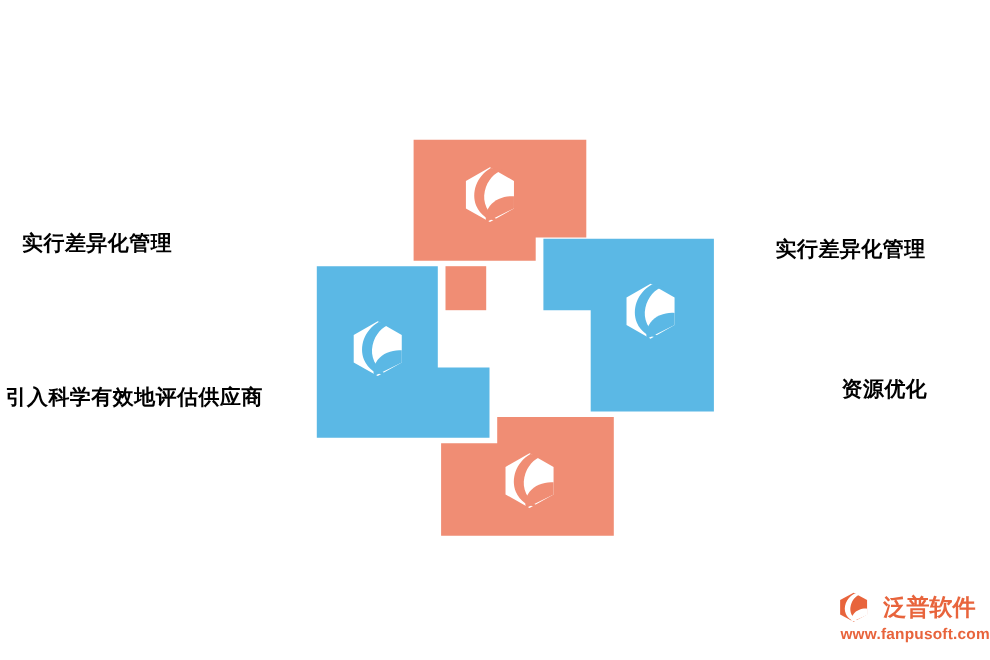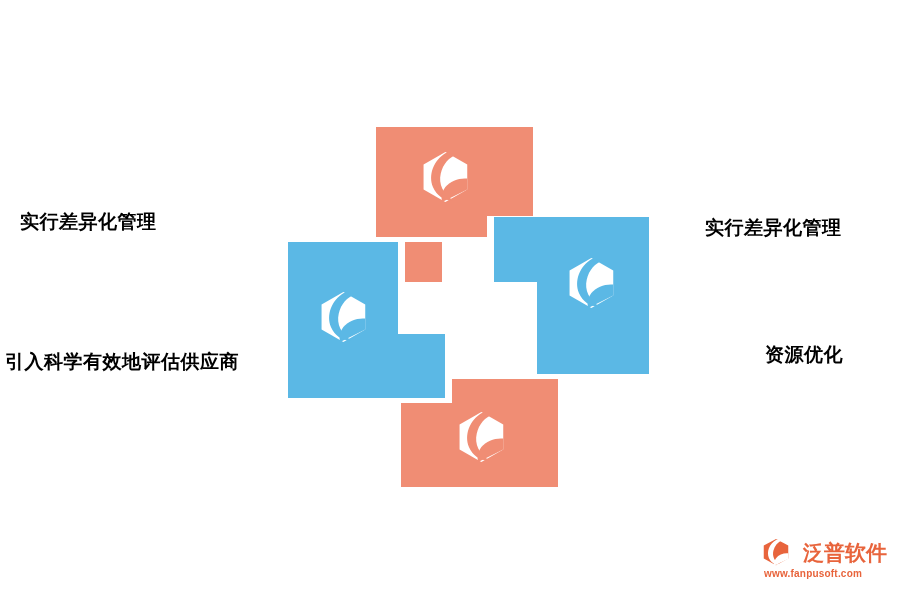--- a/index.html
+++ b/index.html
@@ -71,21 +71,21 @@
   #watermark-name {
     font-size: 21px;
     font-weight: bold;
     color: #E8643C;
     line-height: 1;
     letter-spacing: 0px;
   }
   #watermark-url {
     margin-top: 3px;
     margin-left: 2px;
-    font-size: 10px;
+    font-size: 14px;
     font-weight: bold;
     color: #E8643C;
     letter-spacing: 0.2px;
     line-height: 1;
   }
 </style>
 </head>
 <body>
 
 <div id="stage">

